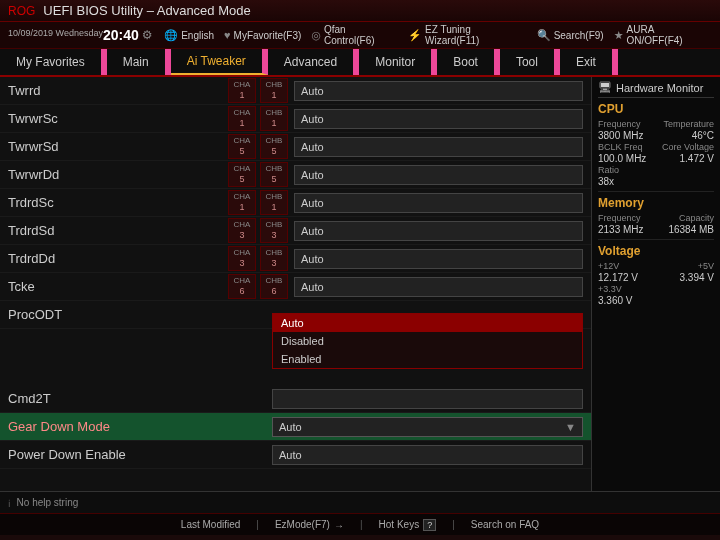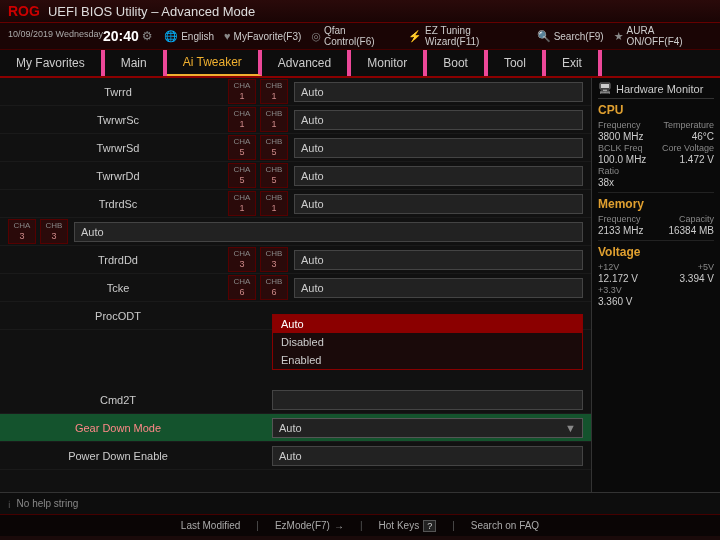--- a/index.html
+++ b/index.html
@@ -17,22 +17,22 @@
     #title-bar {
       background: linear-gradient(180deg, #2a0a0a 0%, #1a0505 100%);
       border-bottom: 1px solid #600;
       padding: 3px 8px;
       display: flex;
       align-items: center;
       gap: 8px;
     }
     #title-bar .logo {
       color: #cc0000;
-      font-weight: bold;
-      font-size: 14px;
+      font-weight: normal;
+      font-size: 12px;
     }
     #title-bar .title-text {
       color: #ddd;
       font-size: 13px;
     }
 
     
     #info-bar {
       background: #1a0505;
       border-bottom: 1px solid #400;
@@ -81,21 +81,21 @@
       align-items: stretch;
       height: 28px;
     }
     .nav-item {
       padding: 0 16px;
       display: flex;
       align-items: center;
       color: #ccc;
       cursor: pointer;
       font-size: 12px;
-      border-right: 4px solid #ec4899;
+      border-right: 6px solid #ec4899;
     }
     .nav-item.active { color: #f0b030; border-bottom: 2px solid #f0b030; }
 
     
     #content-area {
       display: flex;
       height: calc(540px - 28px - 28px - 22px - 24px - 24px);
     }
 
     
@@ -108,24 +108,23 @@
 
     .setting-row {
       display: flex;
       align-items: center;
       border-bottom: 1px solid #1a1a1a;
       height: 28px;
       padding: 0 8px;
     }
     .setting-name {
       color: #ccc;
-      font-size: 11px;
+      font-size: 13px;
       flex: 0 0 220px;
       min-width: 120px;
-      text-align: center;
     }
     .setting-channels {
       display: flex;
       gap: 4px;
       margin-right: 6px;
     }
     .channel-box {
       background: #2a0a0a;
       border: 1px solid #500;
       color: #cc8888;
@@ -388,20 +387,21 @@
       <div class="setting-row">
         <span class="setting-name">TrdrdSc</span>
         <div class="setting-channels">
           <div class="channel-box"><div class="channel-label">CHA</div>1</div>
           <div class="channel-box"><div class="channel-label">CHB</div>1</div>
         </div>
         <div class="setting-value">Auto</div>
       </div>
 
       <div class="setting-row">
+        <span class="setting-name">TrdrdSd</span>
         <div class="setting-channels">
           <div class="channel-box"><div class="channel-label">CHA</div>3</div>
           <div class="channel-box"><div class="channel-label">CHB</div>3</div>
         </div>
         <div class="setting-value">Auto</div>
       </div>
 
       <div class="setting-row">
         <span class="setting-name">TrdrdDd</span>
         <div class="setting-channels">

